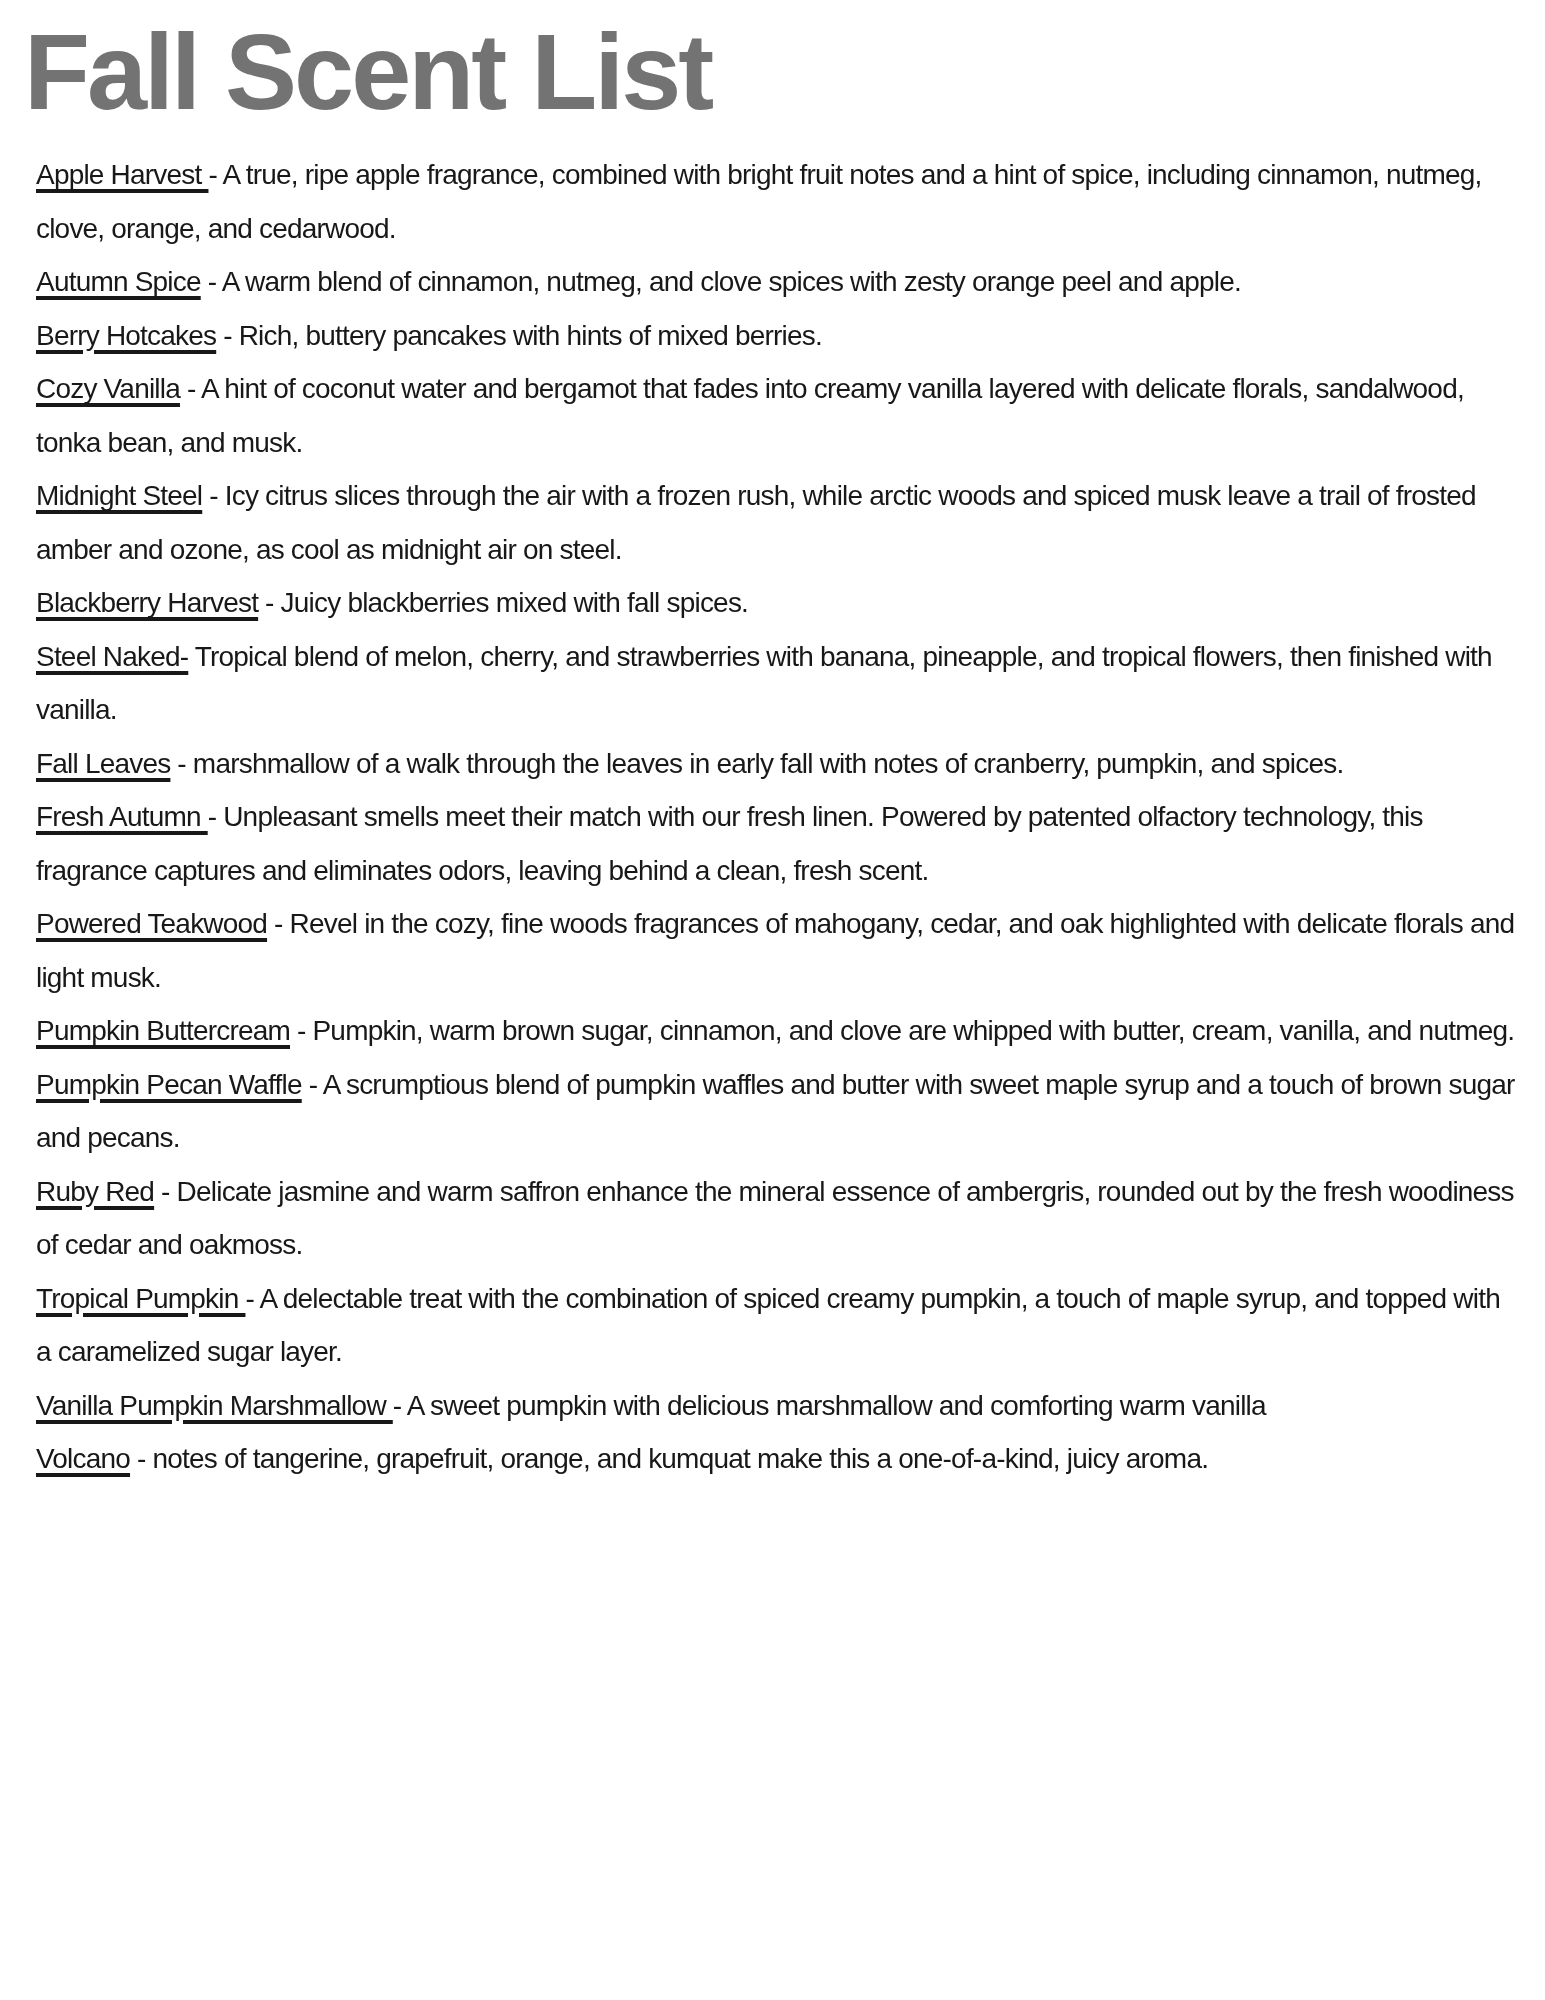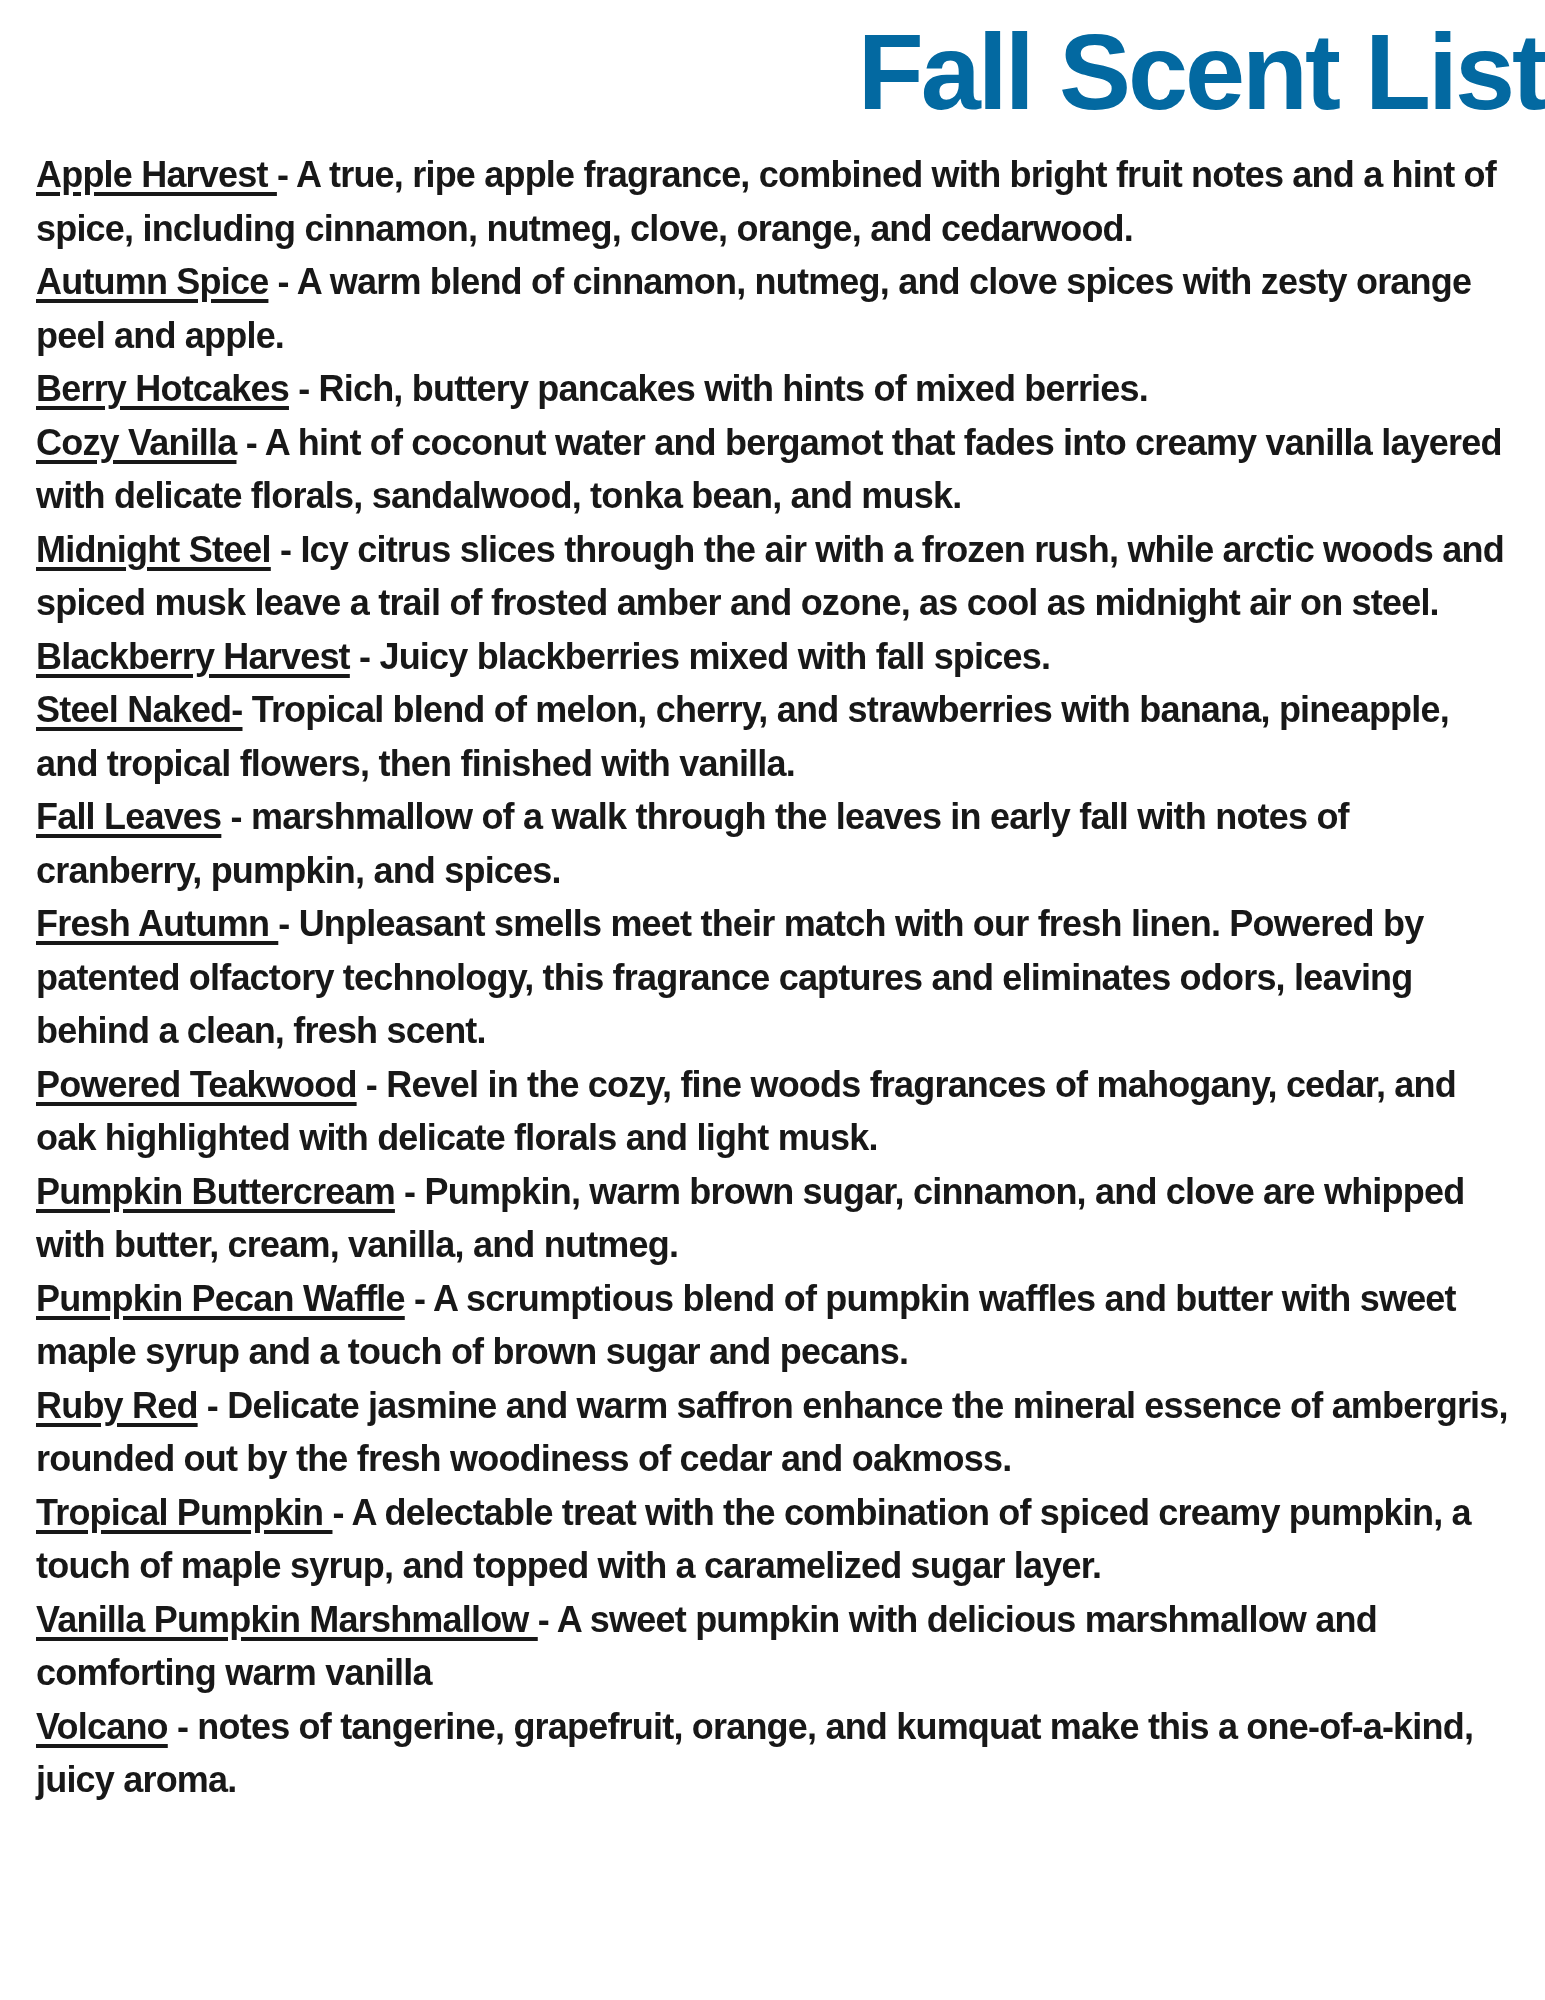--- a/index.html
+++ b/index.html
@@ -11,35 +11,34 @@
     font-family: "Liberation Sans", sans-serif;
   }
   .page {
     width: 1545px;
     height: 2000px;
     background: #ffffff;
     box-sizing: border-box;
   }
   .title {
     margin: 16px 0 0 0;
-    text-align: right;
+    text-align: left;
     font-size: 108px;
     line-height: 1.04;
     font-weight: 700;
     letter-spacing: -3px;
-    color: #0369a1;
+    color: #737373;
     padding-left: 24px;
   }
   .scent-list {
     margin: 20px 28px 0 36px;
-    font-size: 36px;
+    font-size: 28px;
     line-height: 53.5px;
     letter-spacing: -0.8px;
     color: #181818;
-    font-weight: bold;
   }
   .entry { margin: 0; padding: 0; }
   .scent-name {
     text-decoration: underline;
     text-decoration-thickness: 3.5px;
     text-underline-offset: 5px;
   }
 </style>
 </head>
 <body>

